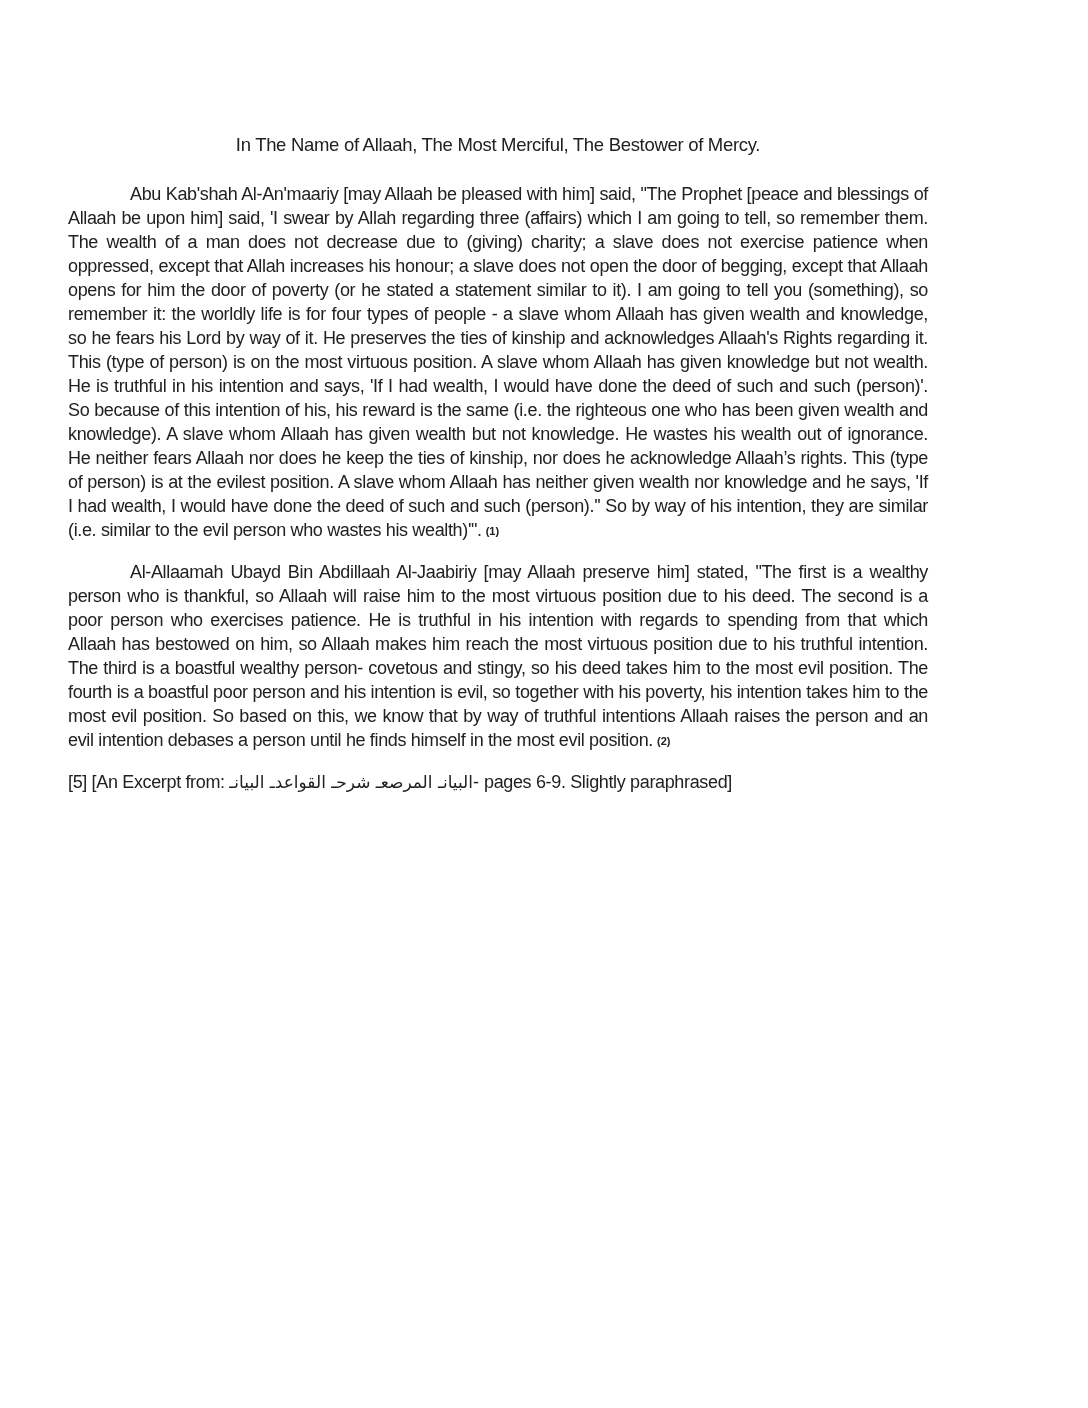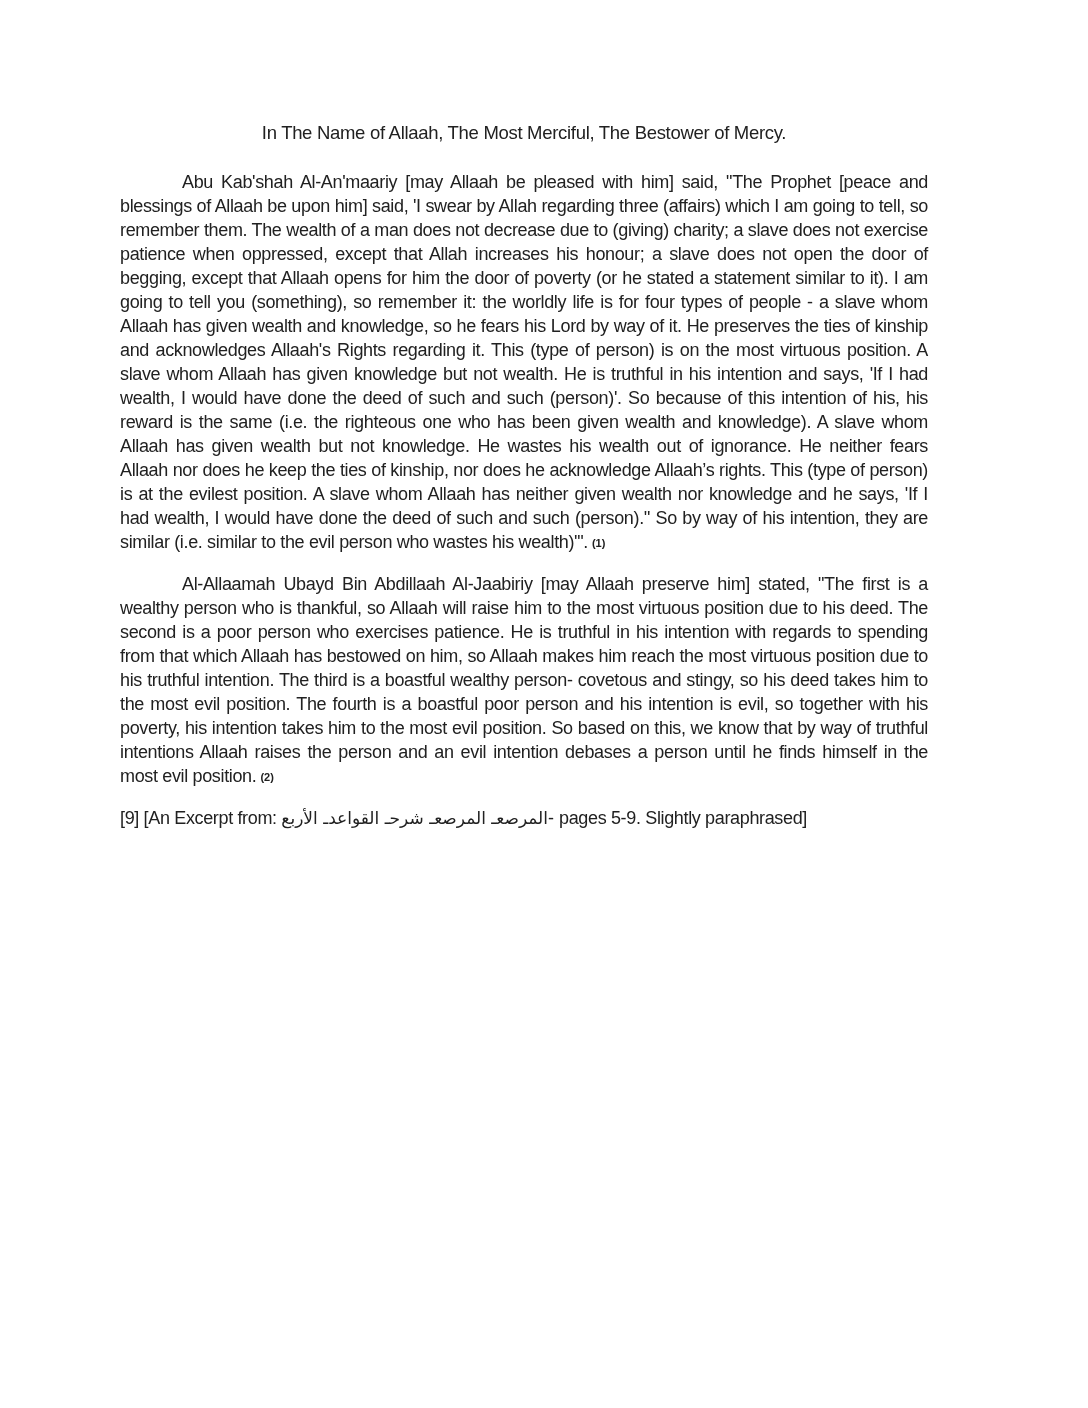--- a/index.html
+++ b/index.html
@@ -3,24 +3,24 @@
 <meta charset="utf-8">
 <style>
   * { margin: 0; padding: 0; box-sizing: border-box; }
   html, body {
     background: #ffffff;
     font-family: "Liberation Sans", "DejaVu Sans", sans-serif;
   }
   .page {
     width: 1088px;
     height: 1164px;
-    margin: 0 auto;
+    margin: 12px auto;
     background: #ffffff;
     color: #212121;
-    padding: 118px 160px 0 120px;
+    padding: 118px 160px 0 68px;
     overflow: hidden;
   }
   .heading {
     text-align: center;
     font-size: 18.5px;
     letter-spacing: -0.3px;
     line-height: 30px;
     margin-bottom: 22px;
     font-weight: 400;
   }
@@ -52,15 +52,15 @@
 
 <div class="page">
 
   <p class="heading">In The Name of Allaah, The Most Merciful, The Bestower of Mercy.</p>
 
   <p class="para indent"><span>Abu Kab'shah Al-An'maariy [may Allaah be pleased with him] said, "The Prophet [peace and blessings of Allaah be upon him] said, 'I swear by Allah regarding three (affairs) which I am going to tell, so remember them. The wealth of a man does not decrease due to (giving) charity; a slave does not exercise patience when oppressed, except that Allah increases his honour; a slave does not open the door of begging, except that Allaah opens for him the door of poverty (or he stated a statement similar to it). I am going to tell you (something), so remember it: the worldly life is for four types of people - a slave whom Allaah has given wealth and knowledge, so he fears his Lord by way of it. He preserves the ties of kinship and acknowledges Allaah's Rights regarding it. This (type of person) is on the most virtuous position. A slave whom Allaah has given knowledge but not wealth. He is truthful in his intention and says, 'If I had wealth, I would have done the deed of such and such (person)'. So because of this intention of his, his reward is the same (i.e. the righteous one who has been given wealth and knowledge). A slave whom Allaah has given wealth but not knowledge. He wastes his wealth out of ignorance. He neither fears Allaah nor does he keep the ties of kinship, nor does he acknowledge Allaah’s rights. This (type of person) is at the evilest position. A slave whom Allaah has neither given wealth nor knowledge and he says, 'If I had wealth, I would have done the deed of such and such (person).'' So by way of his intention, they are similar (i.e. similar to the evil person who wastes his wealth)'".</span><span class="fn-marker">(1)</span></p>
 
   <p class="para indent"><span>Al-Allaamah Ubayd Bin Abdillaah Al-Jaabiriy [may Allaah preserve him] stated, "The first is a wealthy person who is thankful, so Allaah will raise him to the most virtuous position due to his deed. The second is a poor person who exercises patience. He is truthful in his intention with regards to spending from that which Allaah has bestowed on him, so Allaah makes him reach the most virtuous position due to his truthful intention. The third is a boastful wealthy person- covetous and stingy, so his deed takes him to the most evil position. The fourth is a boastful poor person and his intention is evil, so together with his poverty, his intention takes him to the most evil position. So based on this, we know that by way of truthful intentions Allaah raises the person and an evil intention debases a person until he finds himself in the most evil position.</span><span class="fn-marker">(2)</span></p>
 
 
-  <p class="para footnote"><span>[9] [An Excerpt from: </span><span class="arabic">المرصعـ المرصعـ شرحـ القواعدـ الأربع</span><span>- pages 5-9. Slightly paraphrased]</span></p>
+  <p class="para footnote"><span>[5] [An Excerpt from: </span><span class="arabic">البيانـ المرصعـ شرحـ القواعدـ البيانـ</span><span>- pages 6-9. Slightly paraphrased]</span></p>
 
 </div>
 
 </body></html>

